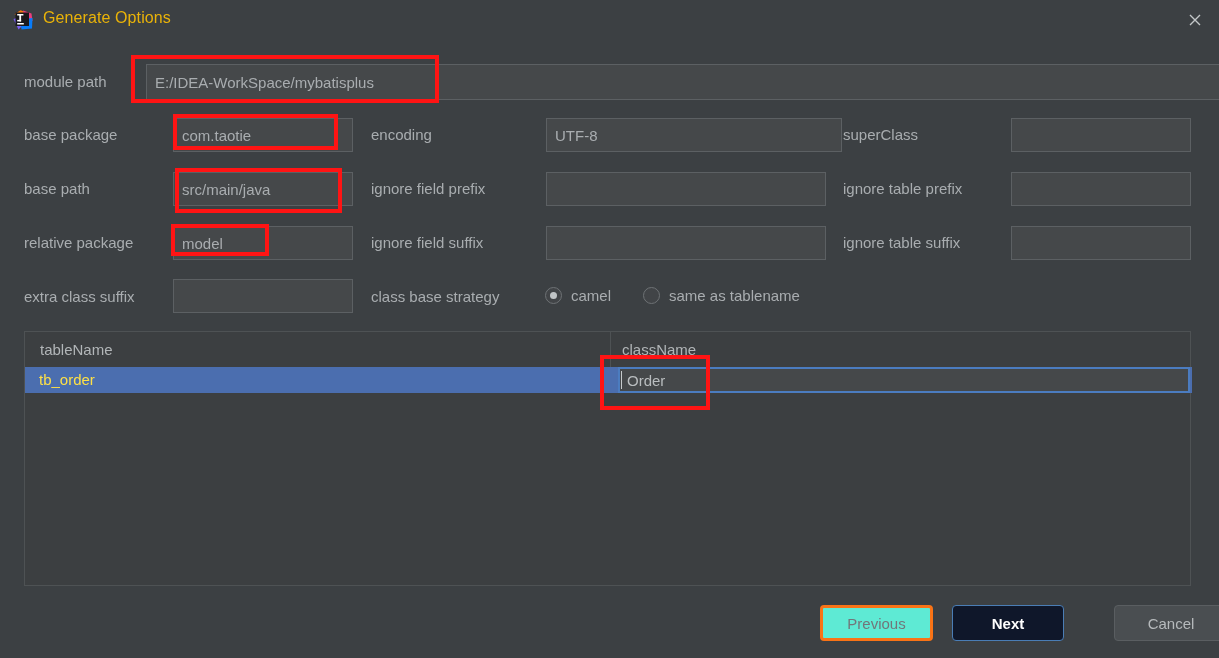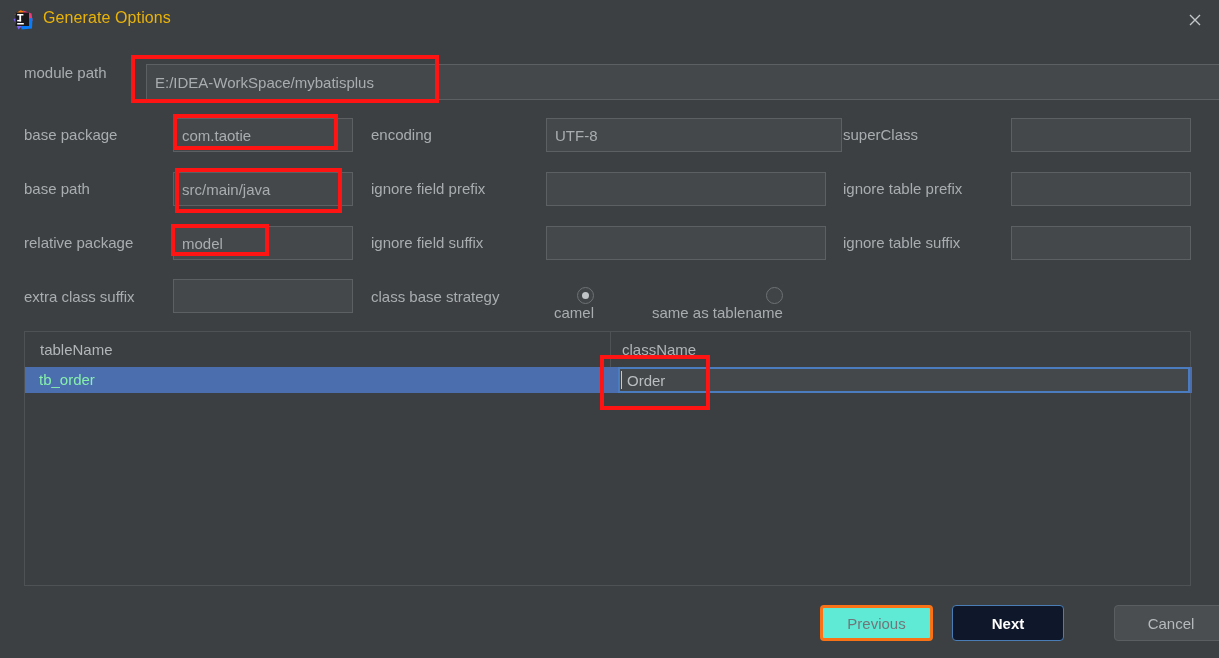--- a/index.html
+++ b/index.html
@@ -73,23 +73,22 @@
     padding: 0 8px;
     outline: none;
     line-height: 1;
   }
   .fld::placeholder { color: #7a7e81; }
 
   
   .radio-wrap {
     position: absolute;
     display: flex;
-    align-items: flex-end;
+    align-items: center;
     cursor: pointer;
-    flex-direction: column;
   }
   .radio {
     width: 17px; height: 17px;
     border-radius: 50%;
     border: 1px solid #6e7275;
     background: #414447;
     box-sizing: border-box;
     position: relative;
     flex: none;
   }
@@ -142,21 +141,21 @@
     position: absolute;
     left: 0; top: 35px;
     width: 100%;
     height: 26px;
   }
   .row .cell-a {
     position: absolute;
     left: 0; top: 0;
     width: 585px; height: 26px;
     background: #4b6eaf;
-    color: #86efac;
+    color: #fde047;
     font-size: 15px;
     line-height: 26px;
     padding-left: 14px;
     box-sizing: border-box;
     white-space: nowrap;
   }
   .row .cell-b-bg {
     position: absolute;
     left: 585px; top: 0;
     width: 582px; height: 26px;
@@ -242,21 +241,21 @@
       </svg>
     </span>
     <div class="title-text">Generate Options</div>
     <div class="close-btn">
       <svg width="16" height="16" viewBox="0 0 16 16">
         <path d="M3 3 L13 13 M13 3 L3 13" stroke="#c3c7c9" stroke-width="1.4" fill="none"></path>
       </svg>
     </div>
   </div>
 
-  <div class="lbl" style="left:24px; top:64px;">module path</div>
+  <div class="lbl" style="left:24px; top:73px;">module path</div>
   <input class="fld" type="text" style="left: 146px; top: 64px; width: 1079px; height: 36px;" value="E:/IDEA-WorkSpace/mybatisplus">
 
   <div class="lbl" style="left:24px; top:126px;">base package</div>
   <input class="fld" type="text" style="left: 173px; top: 118px; width: 180px; height: 34px;" value="com.taotie">
 
   <div class="lbl" style="left:371px; top:126px;">encoding</div>
   <input class="fld" type="text" style="left: 546px; top: 118px; width: 296px; height: 34px;" value="UTF-8">
 
   <div class="lbl" style="left:843px; top:126px;">superClass</div>
   <input class="fld" type="text" style="left: 1011px; top: 118px; width: 180px; height: 34px;" value="">

